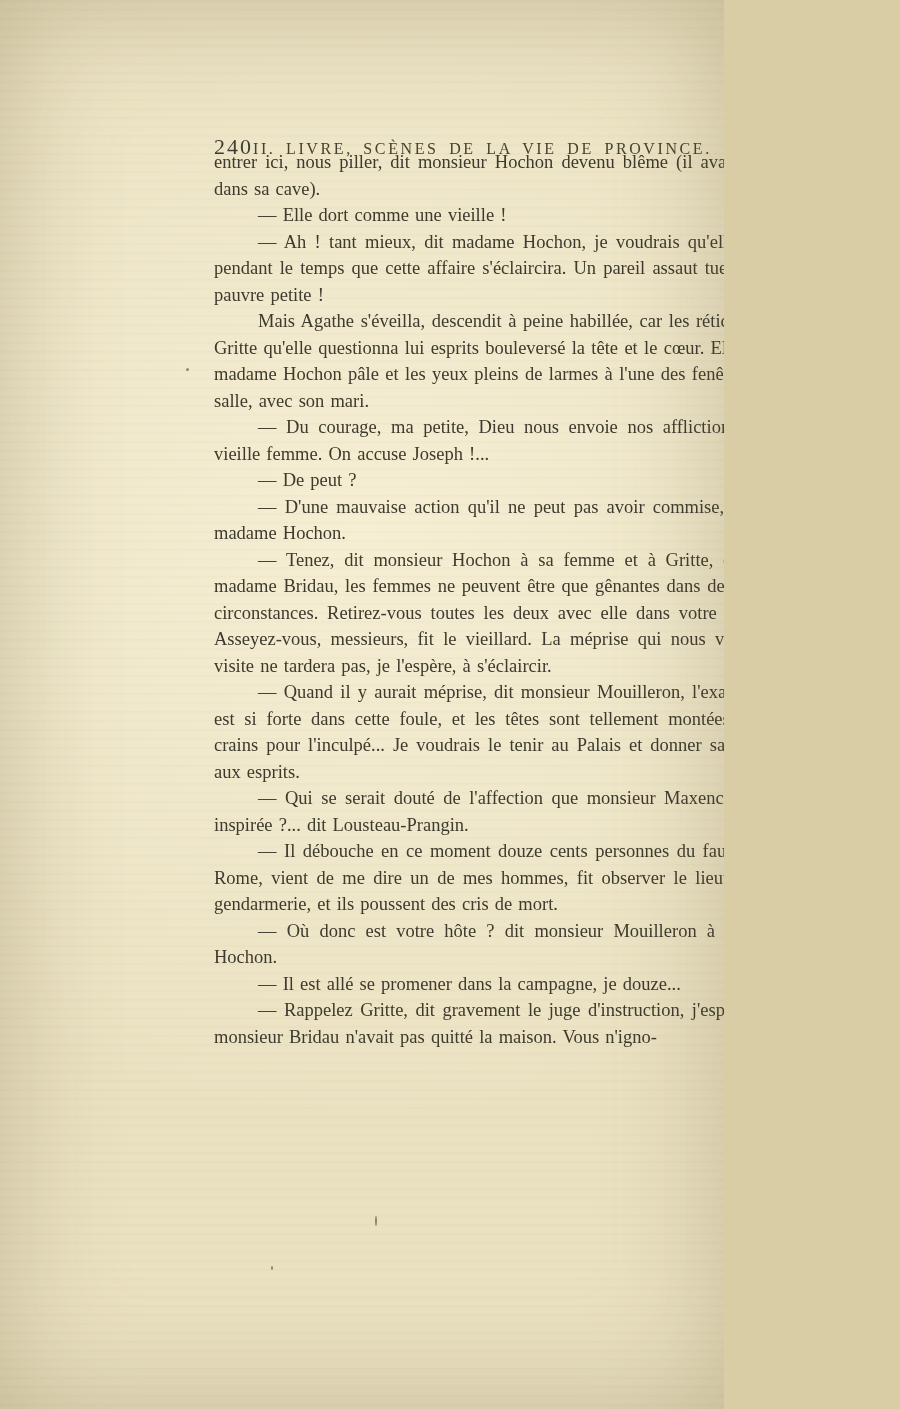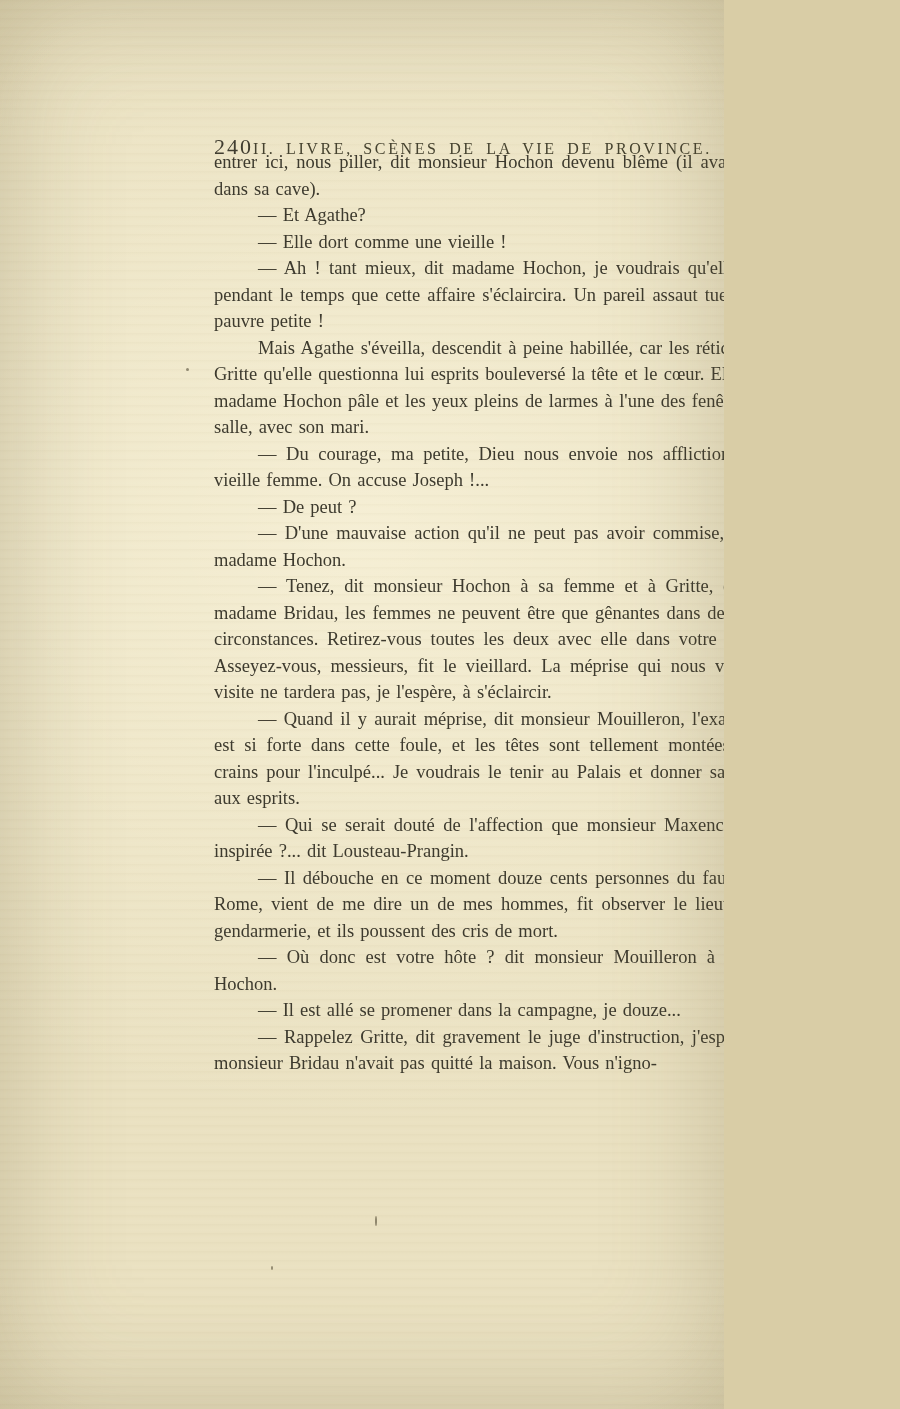--- a/index.html
+++ b/index.html
@@ -102,21 +102,20 @@
 
   <div class="texture"></div>
 
   <header class="running-head">
     <span class="page-number">240</span>
     <span class="head-title">II. LIVRE, SCÈNES DE LA VIE DE PROVINCE.</span>
   </header>
 
   <main class="text-block">
       <p class="para">entrer ici, nous piller, dit monsieur Hochon devenu blême (il avait de l'or dans sa cave).</p>
-      <p class="para indent">— Et Agathe?</p>
       <p class="para indent">— Elle dort comme une vieille !</p>
       <p class="para indent">— Ah ! tant mieux, dit madame Hochon, je voudrais qu'elle dormît pendant le temps que cette affaire s'éclaircira. Un pareil assaut tuerait cette pauvre petite !</p>
       <p class="para indent">Mais Agathe s'éveilla, descendit à peine habillée, car les réticences de Gritte qu'elle questionna lui esprits bouleversé la tête et le cœur. Elle trouva madame Hochon pâle et les yeux pleins de larmes à l'une des fenêtres de la salle, avec son mari.</p>
       <p class="para indent">— Du courage, ma petite, Dieu nous envoie nos afflictions, dit la vieille femme. On accuse Joseph !...</p>
       <p class="para indent">— De peut ?</p>
       <p class="para indent">— D'une mauvaise action qu'il ne peut pas avoir commise, répondit madame Hochon.</p>
       <p class="para indent">— Tenez, dit monsieur Hochon à sa femme et à Gritte, emmenez madame Bridau, les femmes ne peuvent être que gênantes dans de pareilles circonstances. Retirez-vous toutes les deux avec elle dans votre chambre. Asseyez-vous, messieurs, fit le vieillard. La méprise qui nous vaut votre visite ne tardera pas, je l'espère, à s'éclaircir.</p>
       <p class="para indent">— Quand il y aurait méprise, dit monsieur Mouilleron, l'exaspération est si forte dans cette foule, et les têtes sont tellement montées, que je crains pour l'inculpé... Je voudrais le tenir au Palais et donner satisfaction aux esprits.</p>
       <p class="para indent">— Qui se serait douté de l'affection que monsieur Maxence Gilet a inspirée ?... dit Lousteau-Prangin.</p>
       <p class="para indent">— Il débouche en ce moment douze cents personnes du faubourg de Rome, vient de me dire un de mes hommes, fit observer le lieutenant de gendarmerie, et ils poussent des cris de mort.</p>

